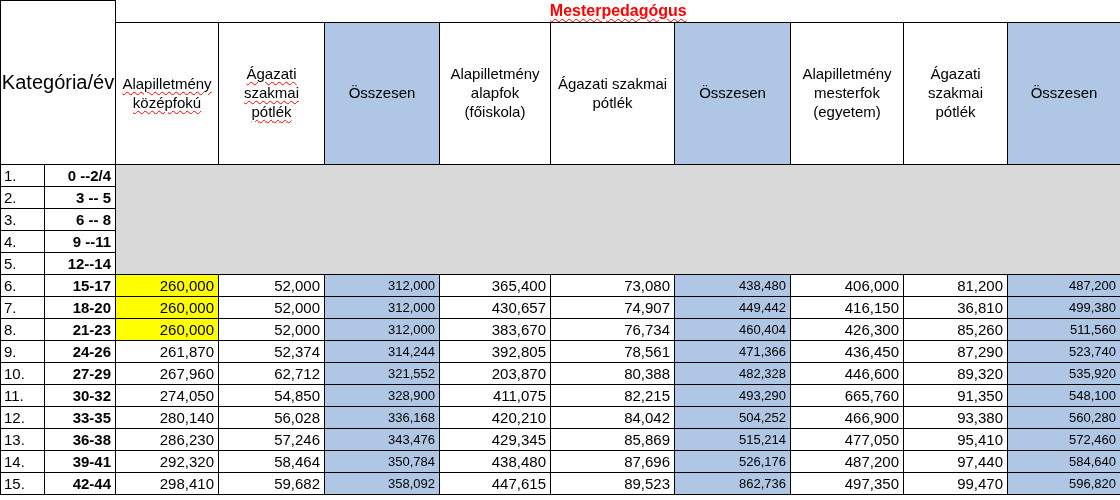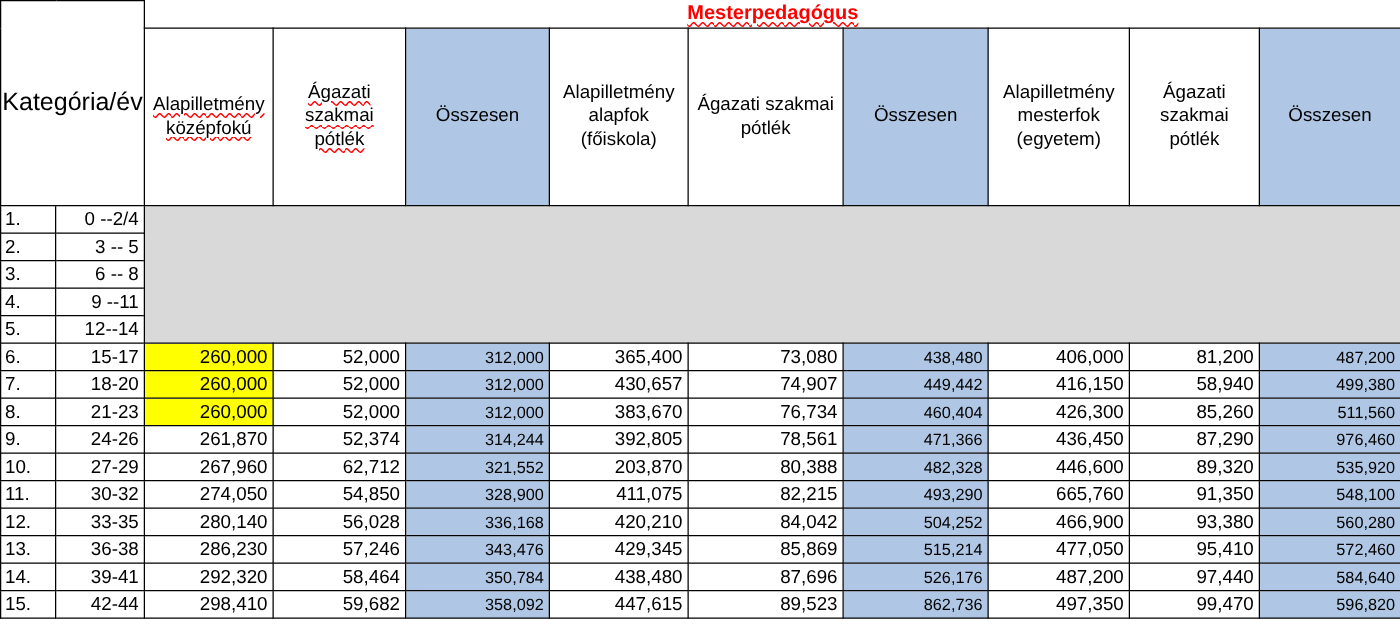--- a/index.html
+++ b/index.html
@@ -49,21 +49,21 @@
     text-decoration-thickness:1px;
     text-underline-offset:2px;
   }
   .blue{background:var(--blue);}
   .yellow{background:var(--yellow);}
   .gray-block{background:var(--gray);}
   td.rownum{
     text-align:left;padding-left:3px;font-size:15px;vertical-align:middle;
   }
   td.cat{
-    text-align:right;padding-right:4px;font-size:15px;vertical-align:middle;
+    text-align:right;padding-right:4px;font-size:15px;vertical-align:middle;font-weight:bold;
   }
   td.num-cell{
     text-align:right;padding-right:4px;font-size:15px;vertical-align:middle;
   }
   td.num-cell.total{font-size:13px;}
 </style>
 </head>
 <body>
 
 <table>
@@ -137,21 +137,21 @@
       <tr class="body-row">
         <td class="rownum">7.</td>
         <td class="cat">18-20</td>
         <td class="num-cell yellow">260,000</td>
         <td class="num-cell">52,000</td>
         <td class="num-cell total blue">312,000</td>
         <td class="num-cell">430,657</td>
         <td class="num-cell">74,907</td>
         <td class="num-cell total blue">449,442</td>
         <td class="num-cell">416,150</td>
-        <td class="num-cell">58,940</td>
+        <td class="num-cell">36,810</td>
         <td class="num-cell total blue">499,380</td>
       </tr>
       <tr class="body-row">
         <td class="rownum">8.</td>
         <td class="cat">21-23</td>
         <td class="num-cell yellow">260,000</td>
         <td class="num-cell">52,000</td>
         <td class="num-cell total blue">312,000</td>
         <td class="num-cell">383,670</td>
         <td class="num-cell">76,734</td>
@@ -164,21 +164,21 @@
         <td class="rownum">9.</td>
         <td class="cat">24-26</td>
         <td class="num-cell">261,870</td>
         <td class="num-cell">52,374</td>
         <td class="num-cell total blue">314,244</td>
         <td class="num-cell">392,805</td>
         <td class="num-cell">78,561</td>
         <td class="num-cell total blue">471,366</td>
         <td class="num-cell">436,450</td>
         <td class="num-cell">87,290</td>
-        <td class="num-cell total blue">976,460</td>
+        <td class="num-cell total blue">523,740</td>
       </tr>
       <tr class="body-row">
         <td class="rownum">10.</td>
         <td class="cat">27-29</td>
         <td class="num-cell">267,960</td>
         <td class="num-cell">62,712</td>
         <td class="num-cell total blue">321,552</td>
         <td class="num-cell">203,870</td>
         <td class="num-cell">80,388</td>
         <td class="num-cell total blue">482,328</td>

